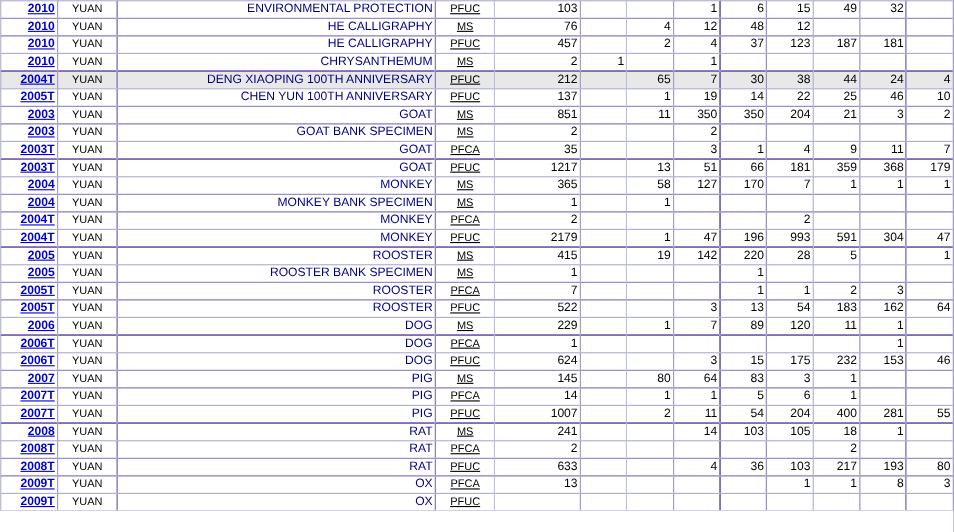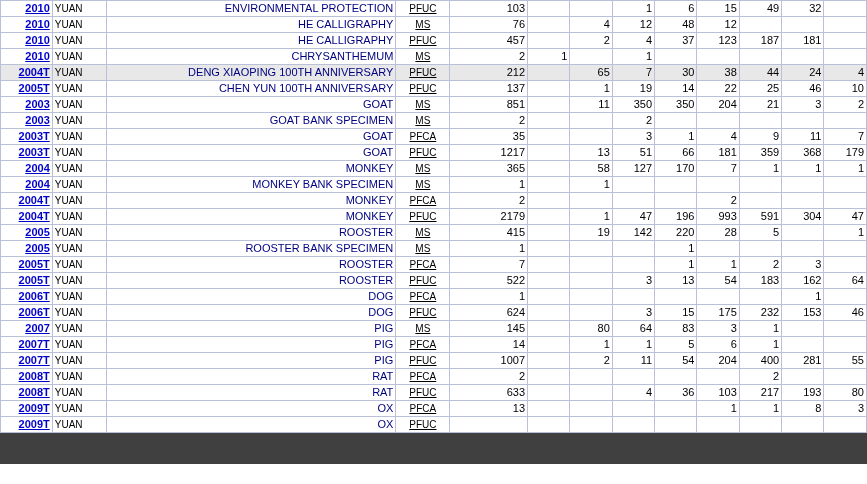--- a/index.html
+++ b/index.html
@@ -7,21 +7,21 @@
     margin: 0;
     padding: 0;
     background: #ffffff;
     font-family: "Liberation Sans", sans-serif;
   }
   #page {
     position: relative;
     width: 867px;
     height: 464px;
     overflow: hidden;
-    background: #404040;
+    background: #4c1d95;
   }
   table.coin-table {
     border-collapse: collapse;
     width: 867px;
     table-layout: fixed;
     font-size: 11px;
     color: #000000;
   }
   table.coin-table td {
     border: 1px solid #b9c0d8;
@@ -43,21 +43,21 @@
   tr.row.hl { background: #e8e8e8; }
 
   td.year {
     color: #0000cc;
     text-decoration: underline;
     text-align: right;
     font-weight: bold;
     padding-right: 3px;
   }
   td.denom {
-    text-align: left;
+    text-align: center;
     color: #000000;
     font-size: 10px;
     padding-left: 3px;
   }
   td.desc {
     text-align: right;
     color: #000080;
     font-size: 11px;
     padding-left: 4px;
   }
@@ -376,20 +376,35 @@
           <td class="num"></td>
           <td class="num"></td>
           <td class="num">3</td>
           <td class="num">13</td>
           <td class="num">54</td>
           <td class="num">183</td>
           <td class="num">162</td>
           <td class="num">64</td>
         </tr>
         <tr class="row">
+          <td class="year">2006</td>
+          <td class="denom">YUAN</td>
+          <td class="desc">DOG</td>
+          <td class="grade">MS</td>
+          <td class="total">229</td>
+          <td class="num"></td>
+          <td class="num">1</td>
+          <td class="num">7</td>
+          <td class="num">89</td>
+          <td class="num">120</td>
+          <td class="num">11</td>
+          <td class="num">1</td>
+          <td class="num"></td>
+        </tr>
+        <tr class="row">
           <td class="year">2006T</td>
           <td class="denom">YUAN</td>
           <td class="desc">DOG</td>
           <td class="grade">PFCA</td>
           <td class="total">1</td>
           <td class="num"></td>
           <td class="num"></td>
           <td class="num"></td>
           <td class="num"></td>
           <td class="num"></td>
@@ -451,20 +466,35 @@
           <td class="num"></td>
           <td class="num">2</td>
           <td class="num">11</td>
           <td class="num">54</td>
           <td class="num">204</td>
           <td class="num">400</td>
           <td class="num">281</td>
           <td class="num">55</td>
         </tr>
         <tr class="row">
+          <td class="year">2008</td>
+          <td class="denom">YUAN</td>
+          <td class="desc">RAT</td>
+          <td class="grade">MS</td>
+          <td class="total">241</td>
+          <td class="num"></td>
+          <td class="num"></td>
+          <td class="num">14</td>
+          <td class="num">103</td>
+          <td class="num">105</td>
+          <td class="num">18</td>
+          <td class="num">1</td>
+          <td class="num"></td>
+        </tr>
+        <tr class="row">
           <td class="year">2008T</td>
           <td class="denom">YUAN</td>
           <td class="desc">RAT</td>
           <td class="grade">PFCA</td>
           <td class="total">2</td>
           <td class="num"></td>
           <td class="num"></td>
           <td class="num"></td>
           <td class="num"></td>
           <td class="num"></td>

